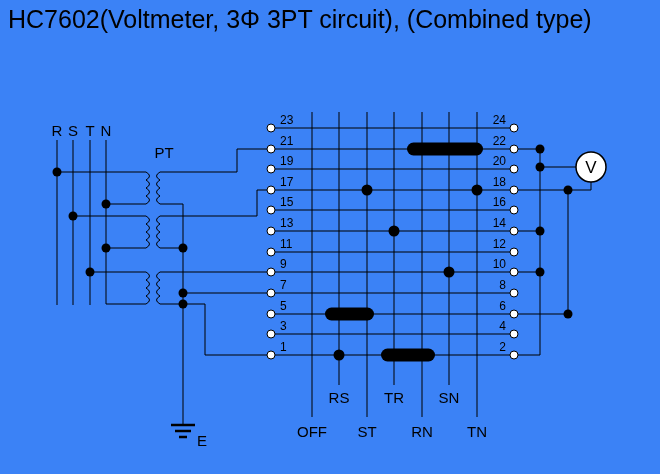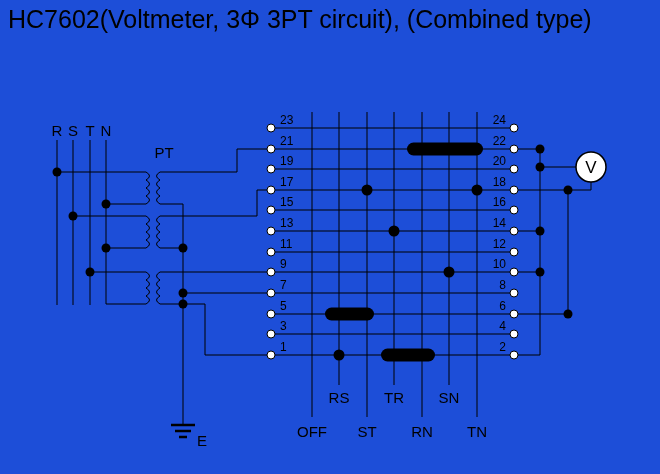--- a/index.html
+++ b/index.html
@@ -1,16 +1,16 @@
 <!DOCTYPE html>
 <html><head>
 <meta charset="utf-8">
 <style>
   html,body{margin:0;padding:0;background:#ffffff;}
-  .stage{width:660px;height:474px;background:#1d4ed8;position:relative;overflow:hidden;}
+  .stage{width:660px;height:474px;background:#3b82f6;position:relative;overflow:hidden;}
   svg{display:block;}
   svg text{font-family:"Liberation Sans", sans-serif;fill:#000000;}
   .title{font-size:25px;}
   .lbl{font-size:15px;}
   .num{font-size:12px;}
   .vlabel{font-size:17px;}
   .wire{stroke:#000000;stroke-width:1;fill:none;}
   .thick{stroke:#000000;stroke-width:2.5;fill:none;}
   .term{fill:#ffffff;stroke:#000000;stroke-width:1;}
   .dot{fill:#000000;stroke:none;}

